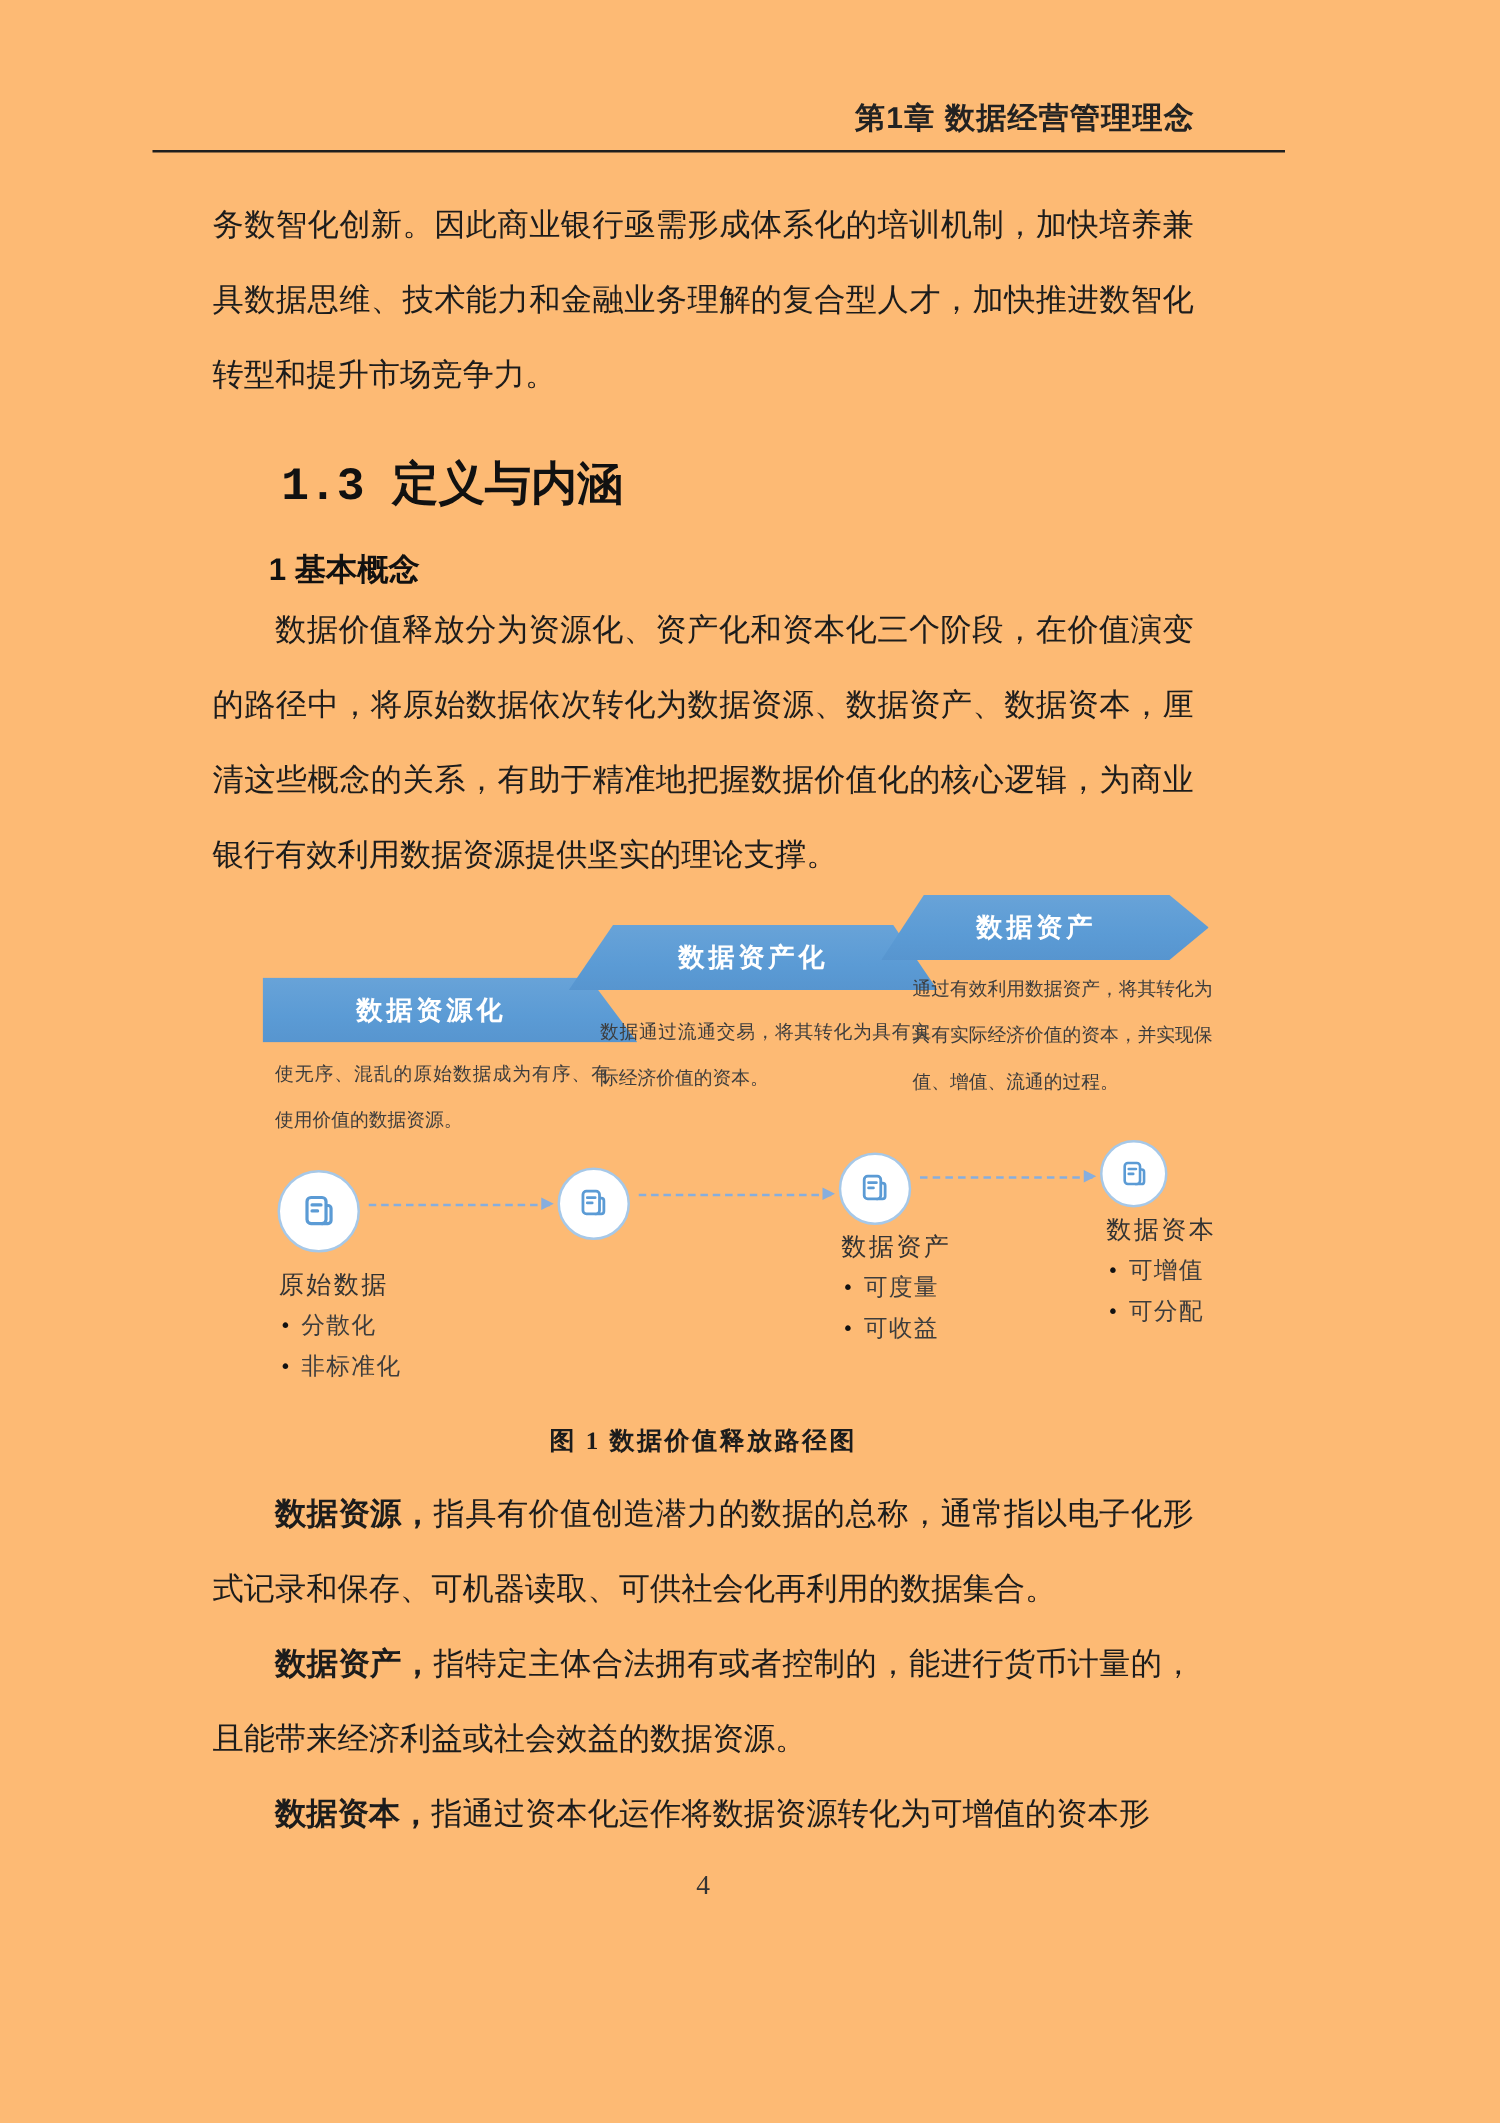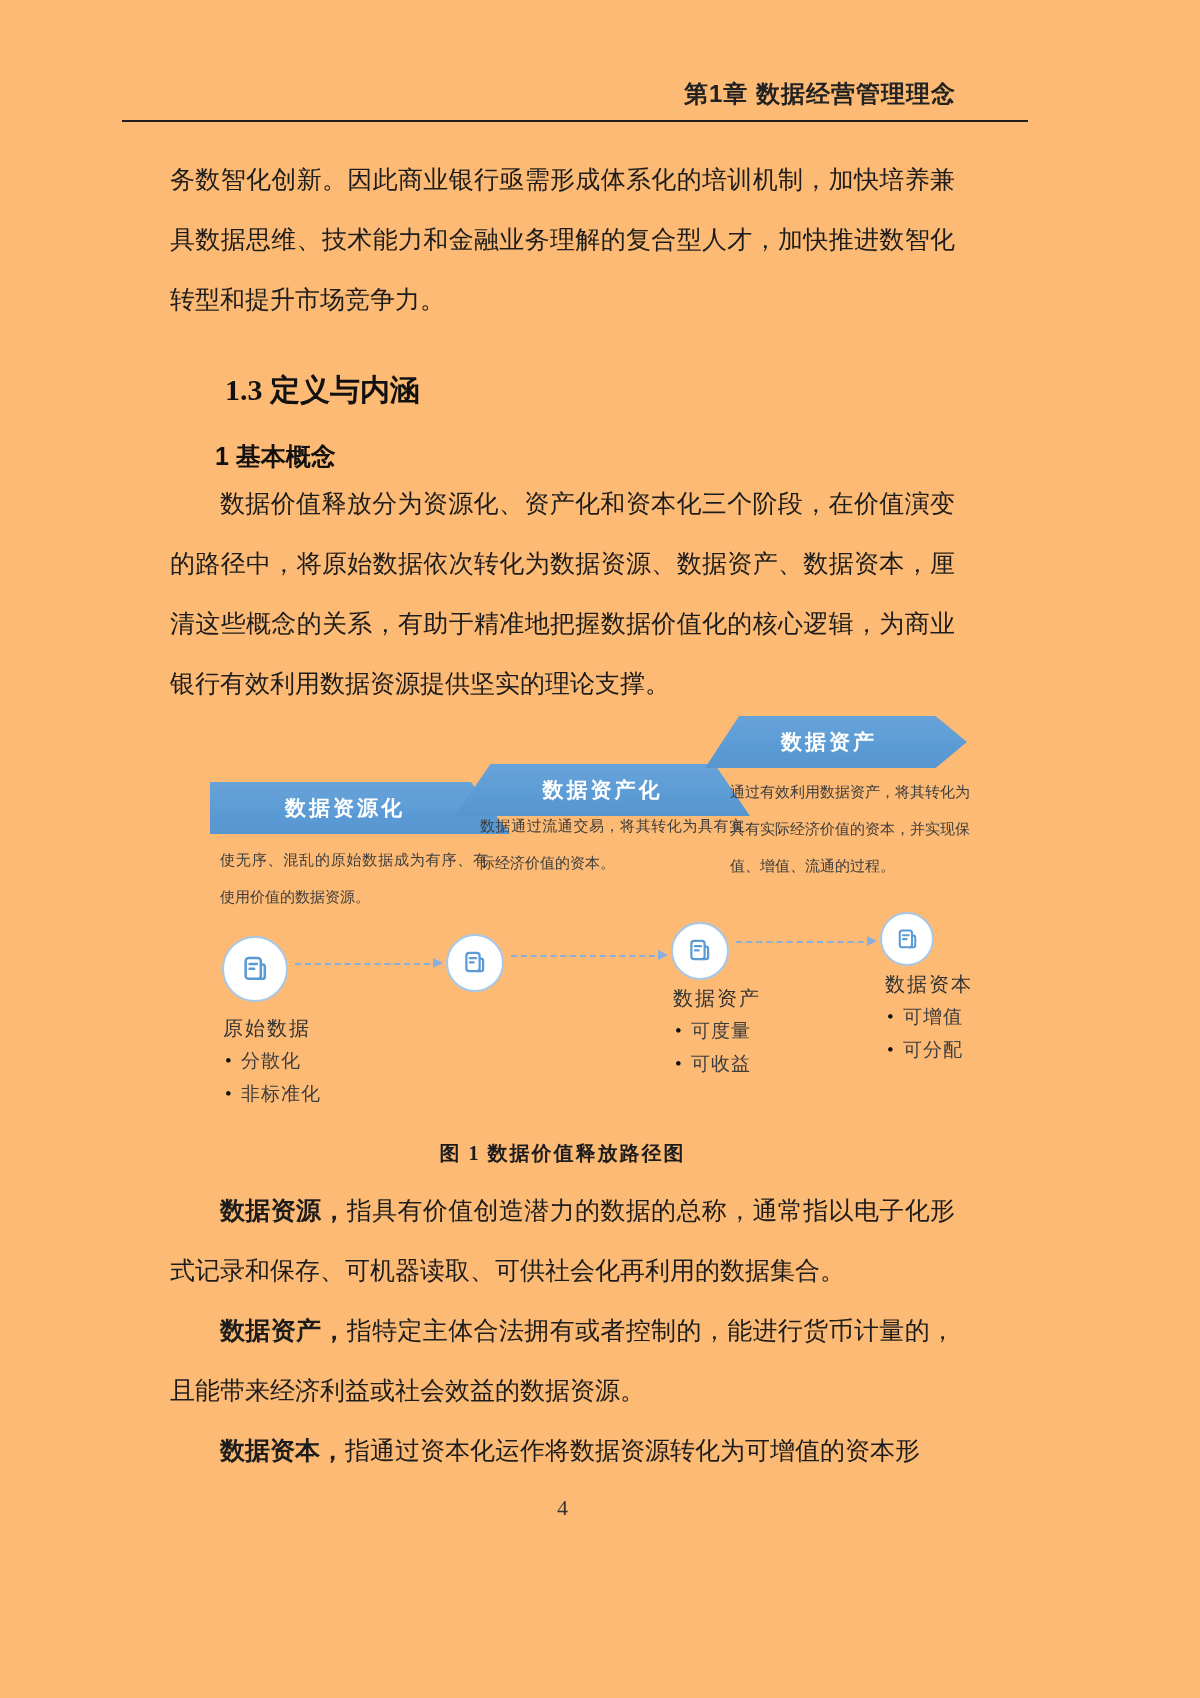--- a/index.html
+++ b/index.html
@@ -33,23 +33,23 @@
     line-height:60px;
     text-align:justify;
     color:#1c1c1c;
     font-family:Liberation Mono, monospace;
   }
   .par.indent { text-indent:2em; }
   .p1 { margin-top:30px; }
   .h-section {
     margin-top:36px;
     padding-left:55px;
-    font-family:Liberation Serif, serif;
+    font-family:Liberation Mono, monospace;
     font-weight:700;
-    font-size:30px;
+    font-size:37px;
     line-height:44px;
     color:#111111;
   }
   .h-sub {
     margin-top:24px;
     padding-left:45px;
     font-family:"Liberation Sans","DejaVu Sans",sans-serif;
     font-weight:700;
     font-size:25px;
     line-height:40px;
@@ -68,21 +68,21 @@
     height:52px;
     background:linear-gradient(180deg,#68a3d8 0%,#5b9bd5 60%,#5795cf 100%);
     color:#ffffff;
     font-size:21px;
     font-weight:700;
     letter-spacing:3px;
     line-height:52px;
     text-align:center;
   }
   .banner-1 { left:15px;  top:66px; width:300px; clip-path:polygon(0 0,87% 0,100% 100%,0 100%); padding-right:30px; }
-  .banner-2 { left:260px; top:48px; width:295px; clip-path:polygon(12% 0,88% 0,100% 100%,0 100%); }
+  .banner-2 { left:260px; top:24px; width:295px; clip-path:polygon(12% 0,88% 0,100% 100%,0 100%); }
   .banner-3 { left:510px; top:0;   width:262px; clip-path:polygon(13% 0,88% 0,100% 50%,88% 100%,0 100%); padding-right:14px; }
   .desc {
     position:absolute;
     font-size:15px;
     line-height:37px;
     text-align:justify;
     color:#3d3d3d;
   }
   .desc-1 { left:25px;  top:126px; width:268px; }
   .desc-2 { left:285px; top:92px;  width:264px; }

